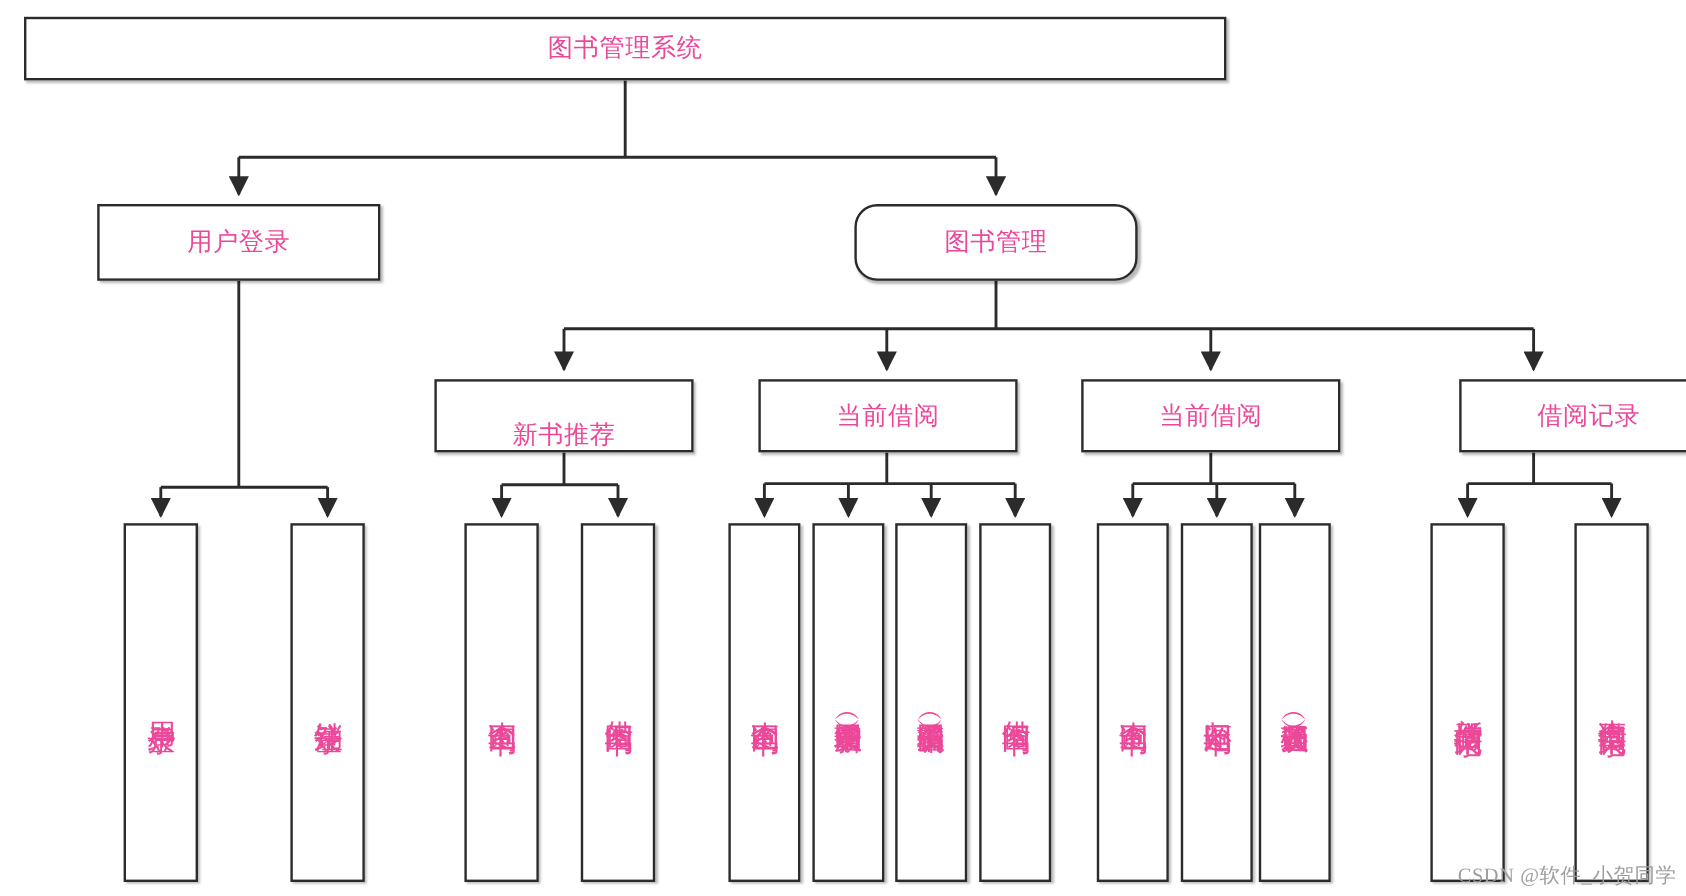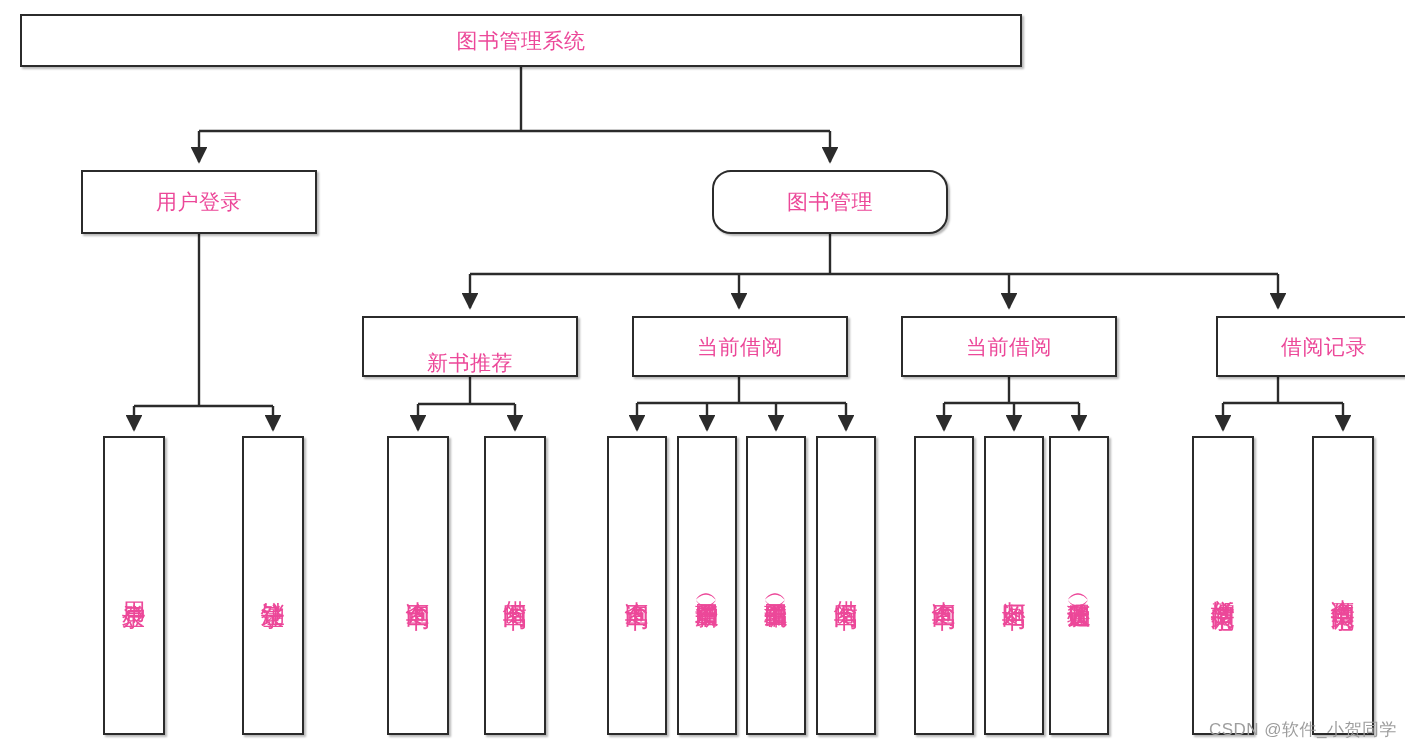--- a/index.html
+++ b/index.html
@@ -60,20 +60,21 @@
   }
   #watermark {
     position: absolute;
     right: 8px;
     bottom: 6px;
     font-size: 17px;
     color: #9d9d9d;
     letter-spacing: 0.5px;
     white-space: nowrap;
     pointer-events: none;
+    font-family: Liberation Serif, serif;
   }
 </style>
 </head>
 <body>
 
 <div id="canvas">
 
   <svg id="edges" viewBox="0 0 1405 747" xmlns="http://www.w3.org/2000/svg">
     <defs>
       <marker id="arrow" viewBox="0 0 10 10" refX="9" refY="5" markerWidth="7" markerHeight="7" orient="auto-start-reverse">

